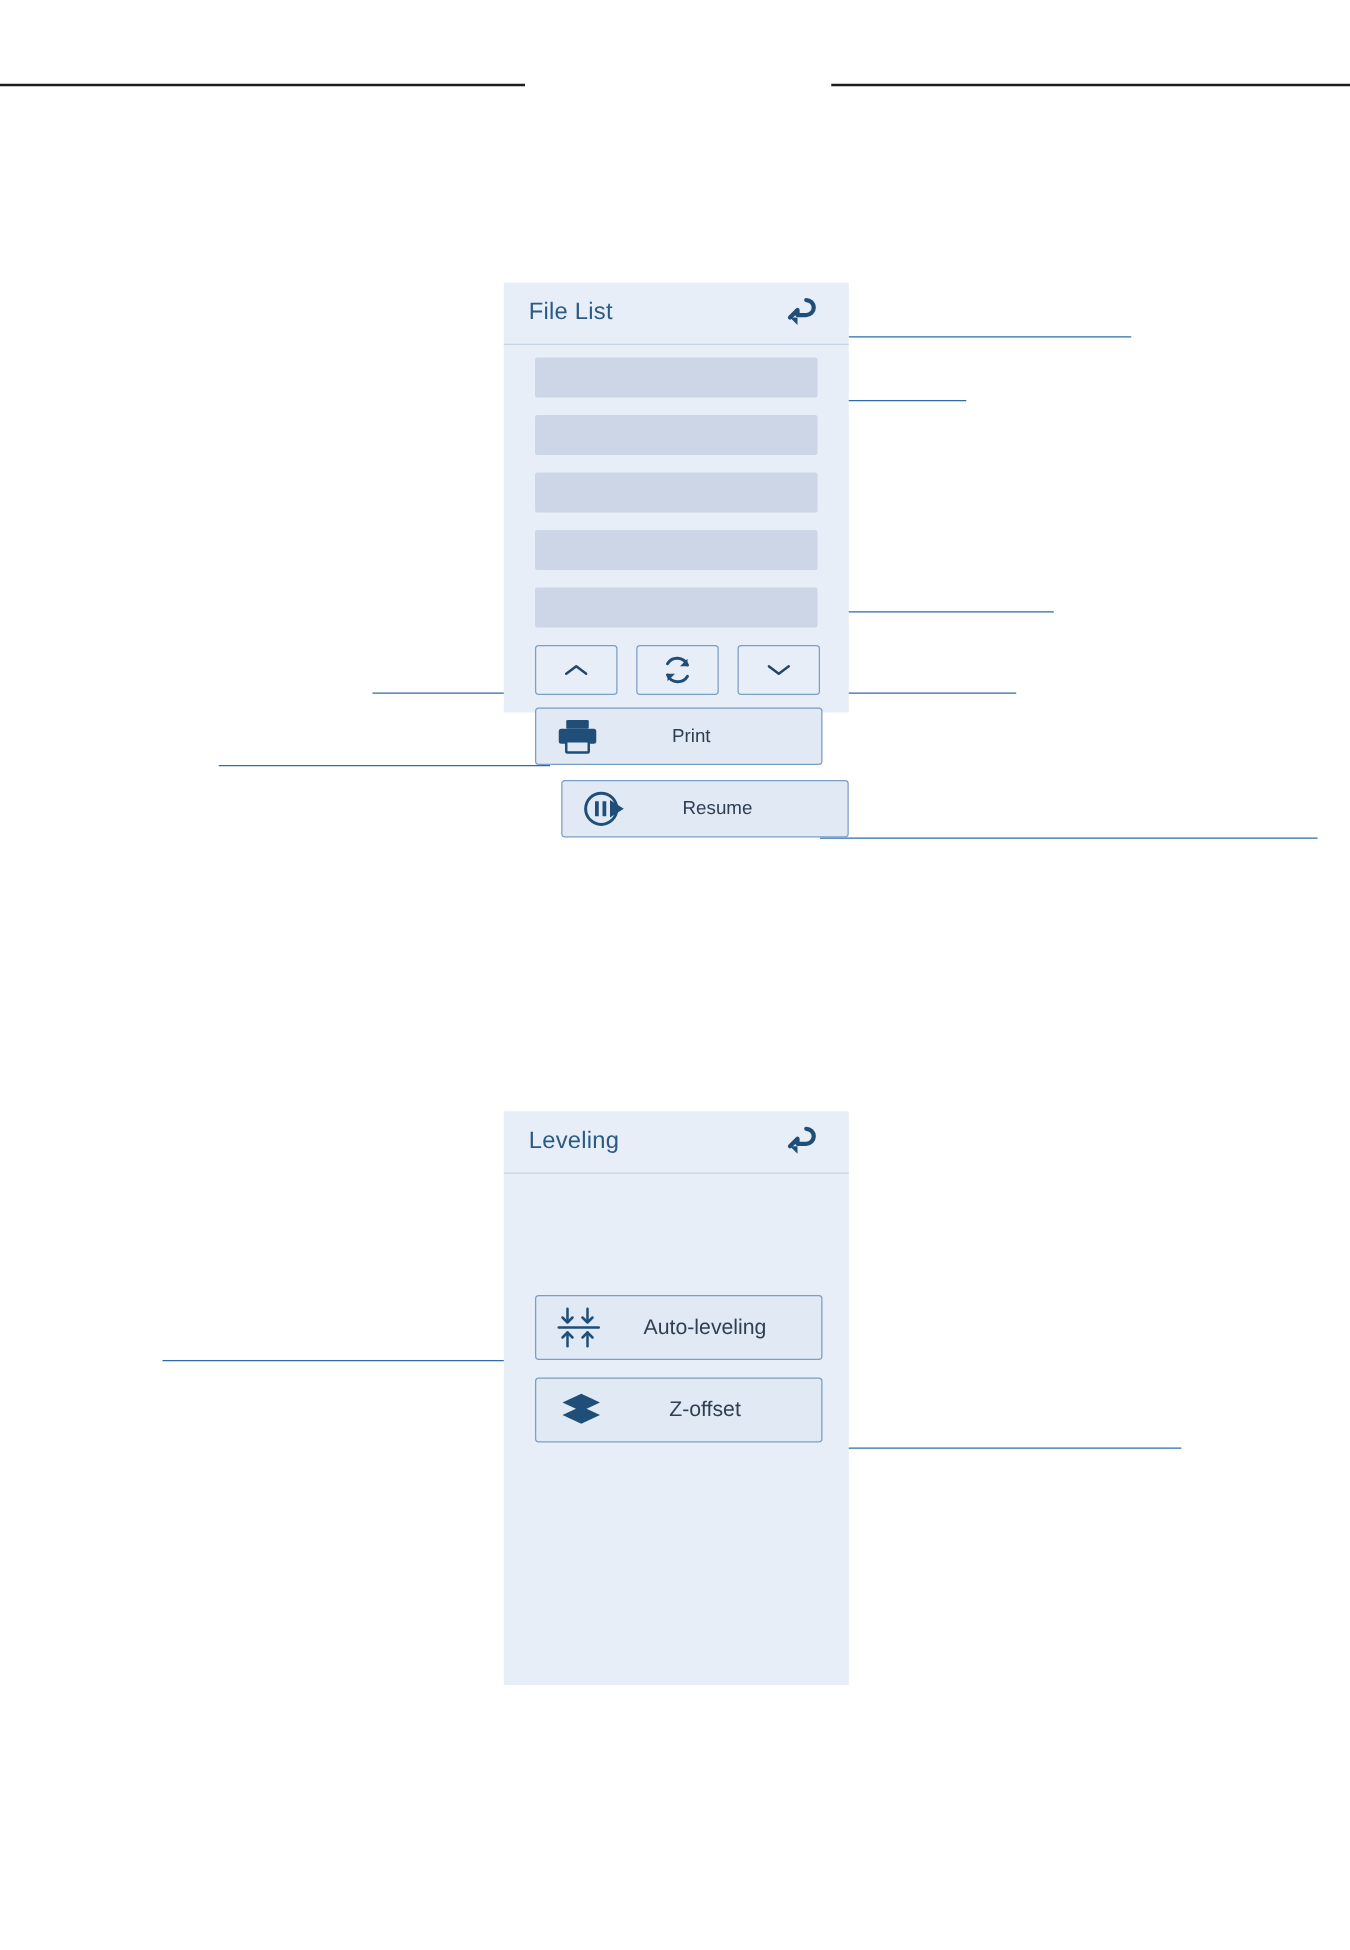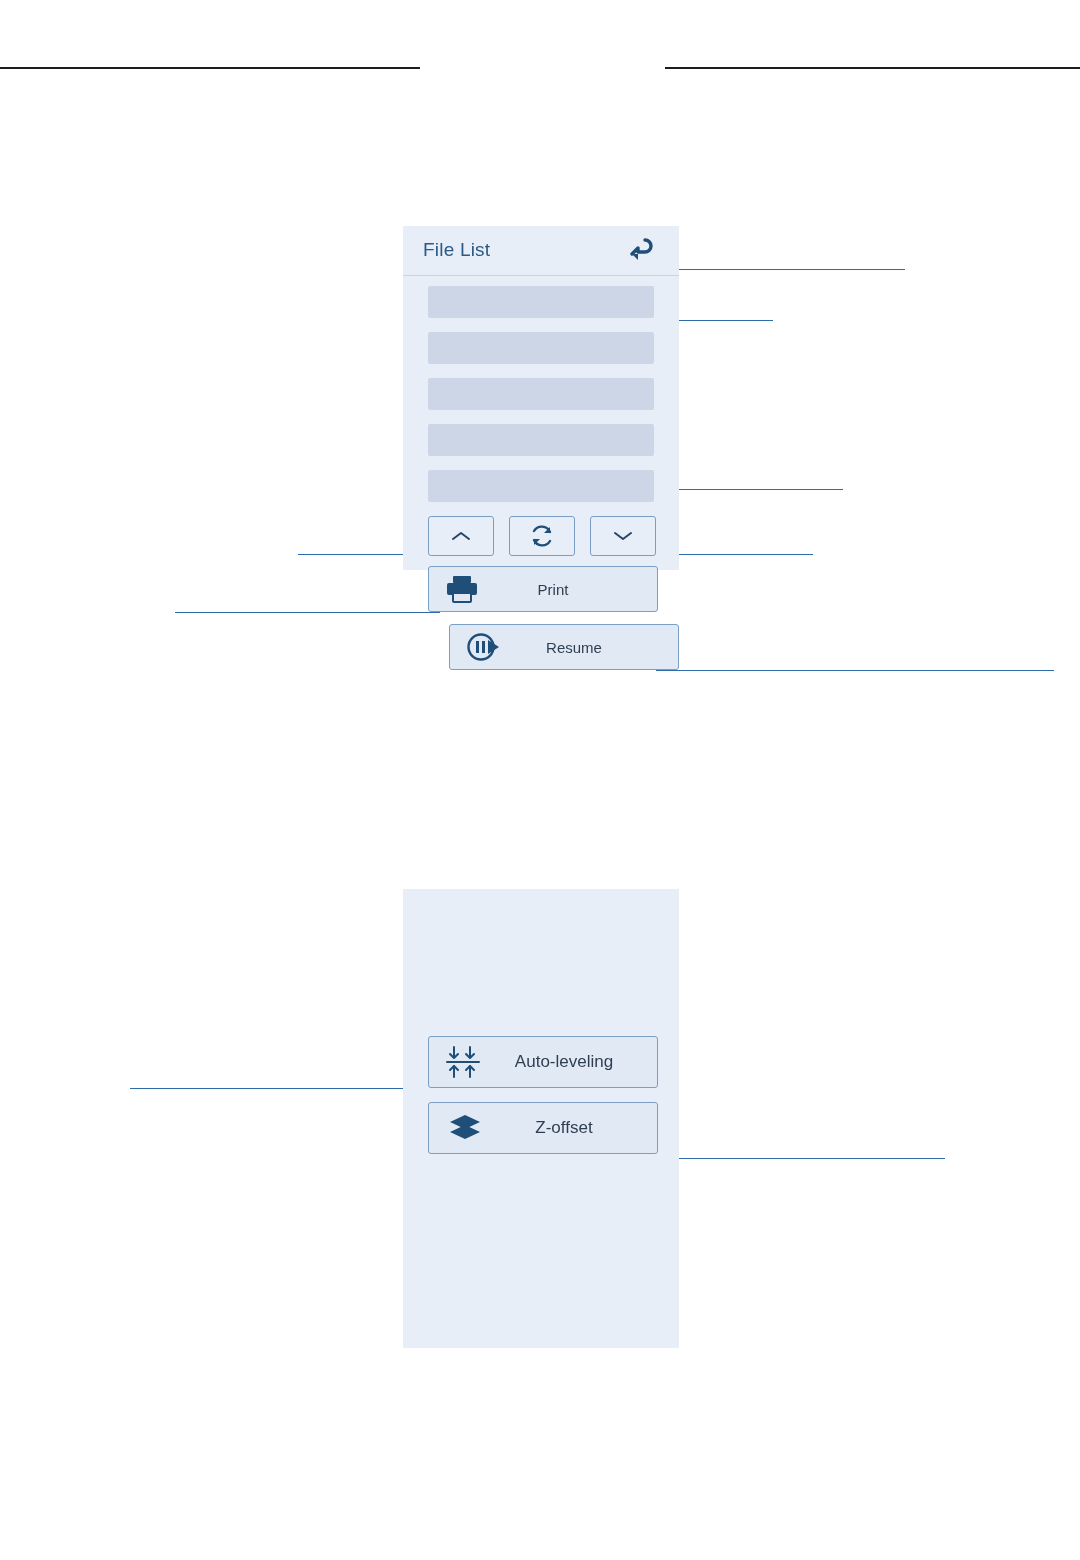--- a/index.html
+++ b/index.html
@@ -252,20 +252,29 @@
       <rect x="10" y="9" width="3" height="12" fill="#1f4e79"></rect>
       <rect x="16" y="9" width="3" height="12" fill="#1f4e79"></rect>
       <path d="M22 8 L33 15 L22 22 Z" fill="#1f4e79"></path>
     </svg>
     <div class="action-label">Resume</div>
   </div>
 </div>
 
 <div class="panel" id="leveling-panel">
 
+  <div class="panel-header">
+    <div class="panel-title">Leveling</div>
+    <div class="back-icon">
+      <svg viewBox="0 0 32 32" width="32" height="32">
+        <path d="M7 19 L13 13 L13 17 L20 17 A6 6 0 0 0 20 5 L20 5" fill="none" stroke="#1f4e79" stroke-width="3.4" stroke-linecap="round" stroke-linejoin="round"></path>
+        <path d="M7 19 L13 25 L13 19 Z" fill="#1f4e79"></path>
+      </svg>
+    </div>
+  </div>
 
   <div class="level-btn" id="auto-leveling-button">
     <svg class="level-icon" viewBox="0 0 40 34">
       <path d="M9 2 L9 12" stroke="#1f4e79" stroke-width="2" stroke-linecap="round"></path>
       <path d="M5 9 L9 13 L13 9" fill="none" stroke="#1f4e79" stroke-width="2" stroke-linecap="round" stroke-linejoin="round"></path>
       <path d="M25 2 L25 12" stroke="#1f4e79" stroke-width="2" stroke-linecap="round"></path>
       <path d="M21 9 L25 13 L29 9" fill="none" stroke="#1f4e79" stroke-width="2" stroke-linecap="round" stroke-linejoin="round"></path>
       <path d="M2 17 L34 17" stroke="#1f4e79" stroke-width="2" stroke-linecap="round"></path>
       <path d="M9 32 L9 21" stroke="#1f4e79" stroke-width="2" stroke-linecap="round"></path>
       <path d="M5 25 L9 21 L13 25" fill="none" stroke="#1f4e79" stroke-width="2" stroke-linecap="round" stroke-linejoin="round"></path>

